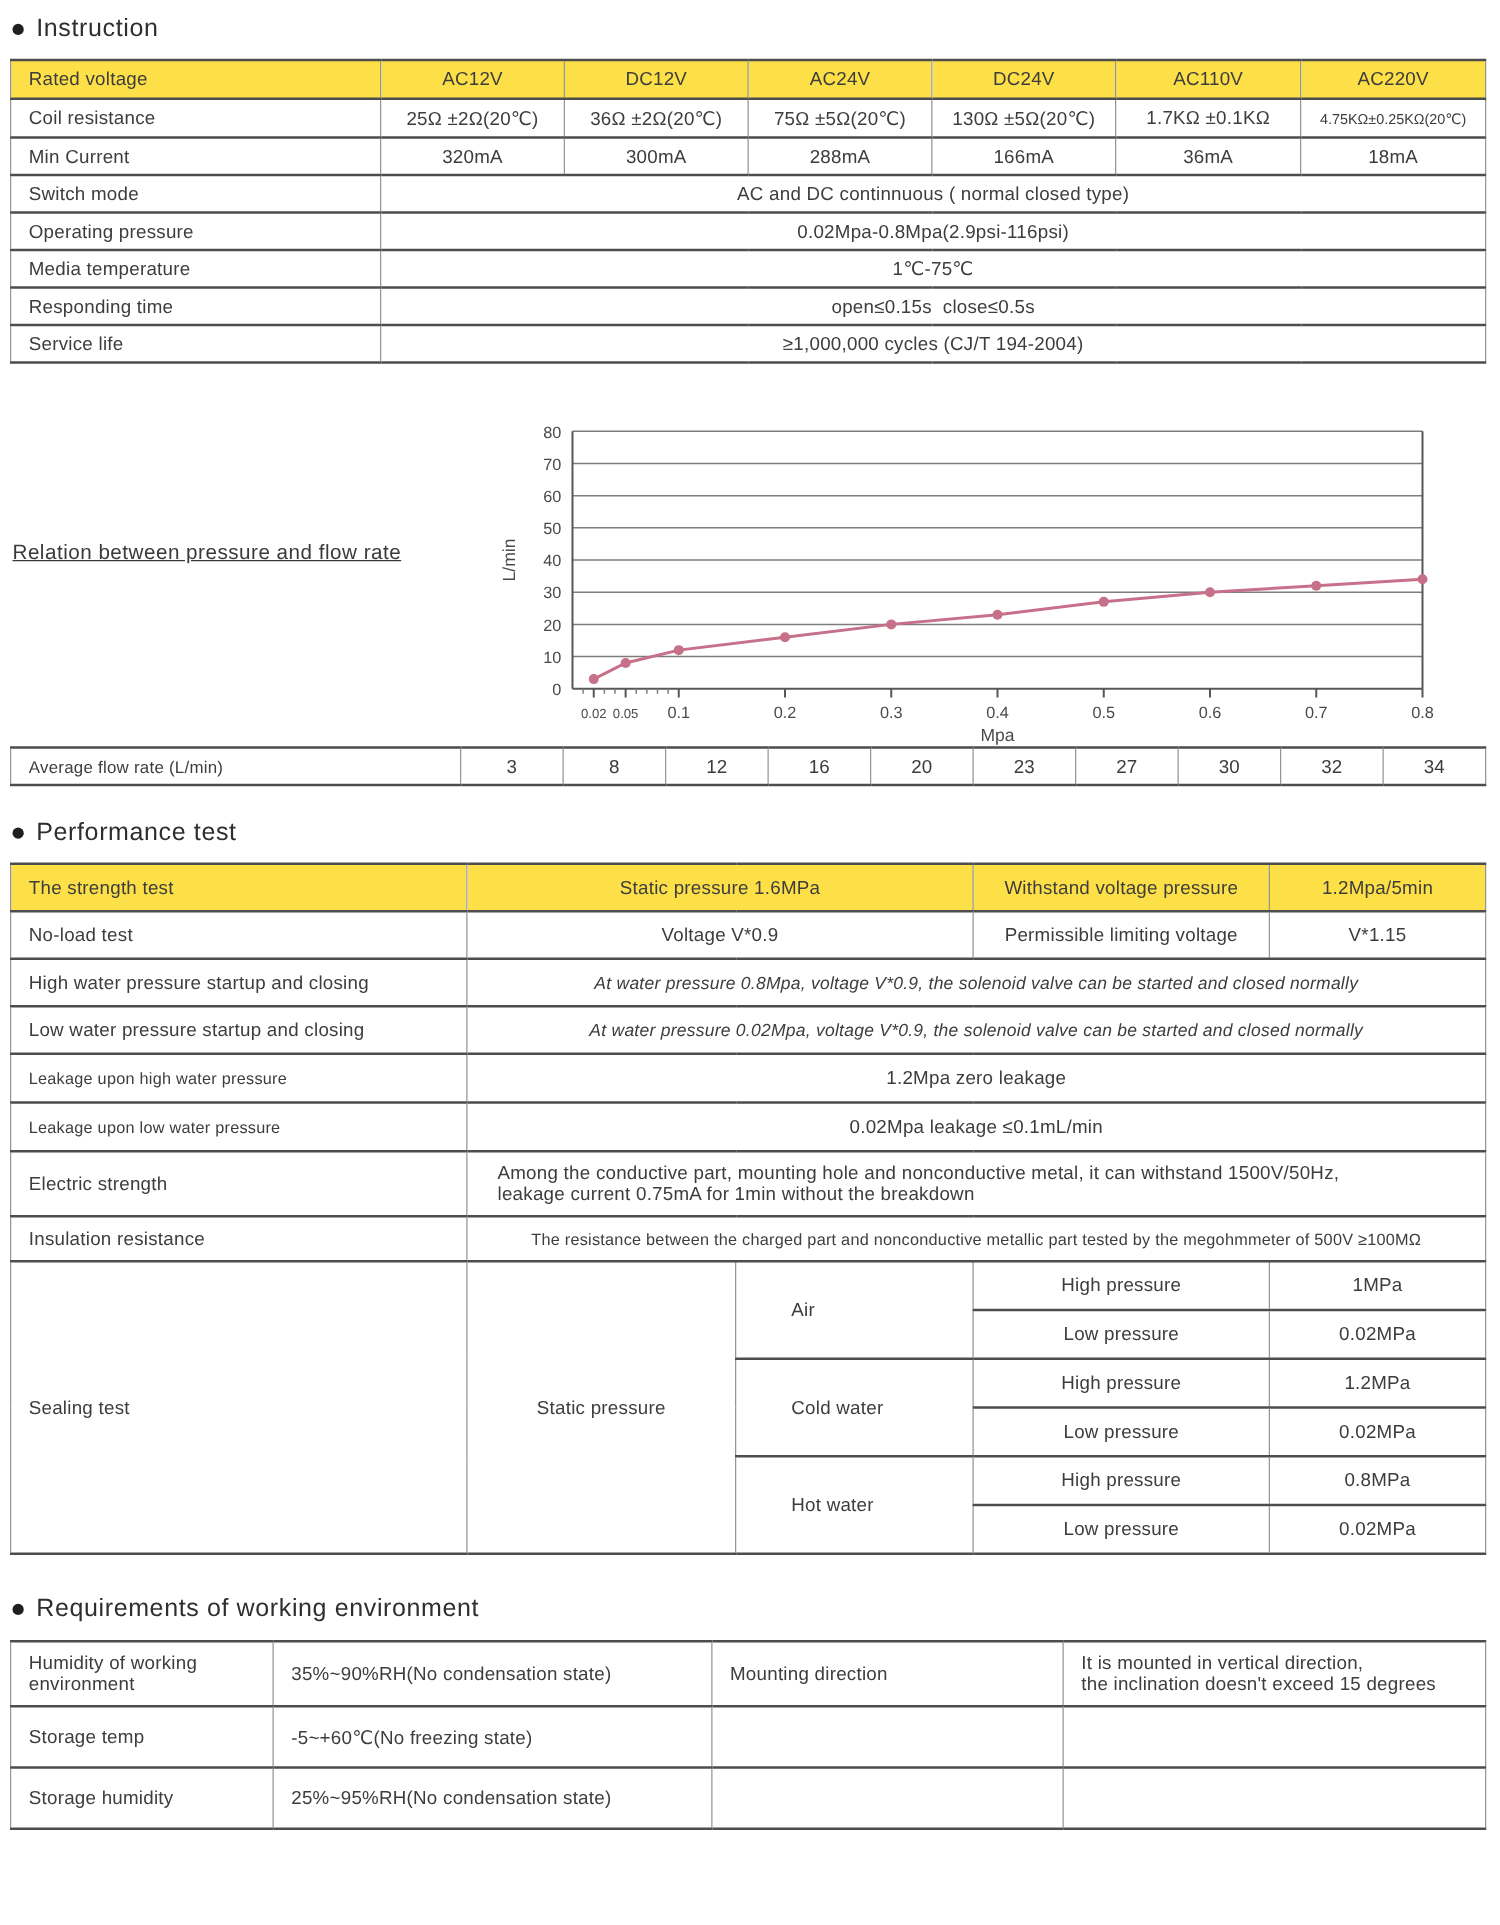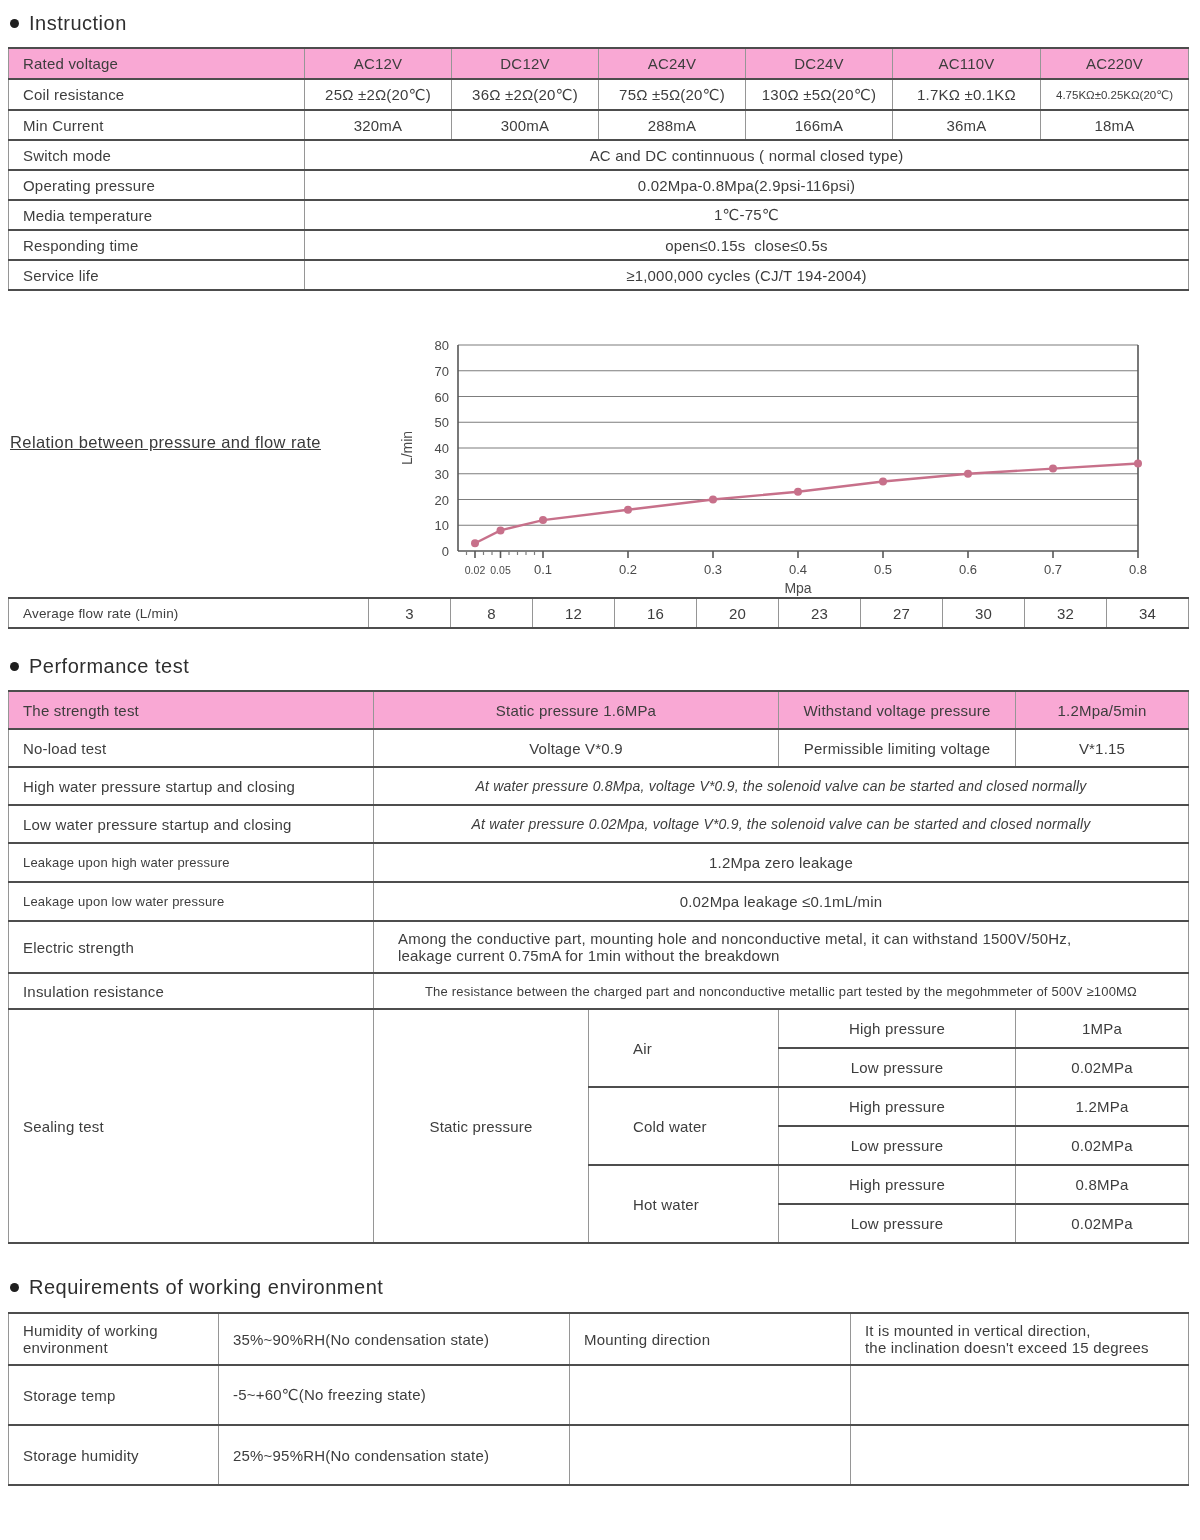--- a/index.html
+++ b/index.html
@@ -31,34 +31,34 @@
     border-collapse:collapse; table-layout:fixed;
     width:1180px; empty-cells:show;
   }
   .tbl td {
     border-left:1px solid #969696; border-right:1px solid #969696;
     border-top:2px solid #4d4d4d; border-bottom:2px solid #4d4d4d;
     text-align:center; vertical-align:middle;
     font-size:15px; padding:2px 4px; overflow:hidden;
     letter-spacing:0.2px;
   }
-  tr.gray td { background:#f9a8d4; }
+  tr.gray td { background:#fde047; }
   .tbl .lbl { text-align:left; padding-left:14px; }
   .tbl .xs  { font-size:11.5px; letter-spacing:0; padding:2px 1px; }
   .tbl .sm  { font-size:13px;margin-left:36px; }
   .tbl .md  { font-size:13.5px;margin-left:36px; }
   .tbl .vsm { font-size:14px;font-style:italic; }
   .tbl .left{ text-align:left; padding-left:24px; }
   .tbl .pre { white-space:pre-line; }
   .tbl .wsp { white-space:pre-wrap;text-align:center; }
   .tbl .media { text-align:left; padding-left:44px; }
 
   tr.h30 { height:30px; } tr.h31 { height:31px; }
   tr.h36 { height:36px; } tr.h38 { height:38px; }
-  tr.h39 { height:39px; } tr.h48 { height:60px; }
+  tr.h39 { height:39px; } tr.h48 { height:49px; }
   tr.h52 { height:52px; }
 
   
   .chart-row { display:flex; margin-top:42px; height:264px; }
   .chart-caption {
     flex:0 0 388px; margin-top:100px; padding-left:2px;
     font-size:16.5px; color:#3a3a3a; letter-spacing:0.4px;text-decoration:underline;
   }
   svg#flow-chart { flex:0 0 auto; }
   #flow-chart .grid  { stroke:#7d7d7d; stroke-width:1.2; }

